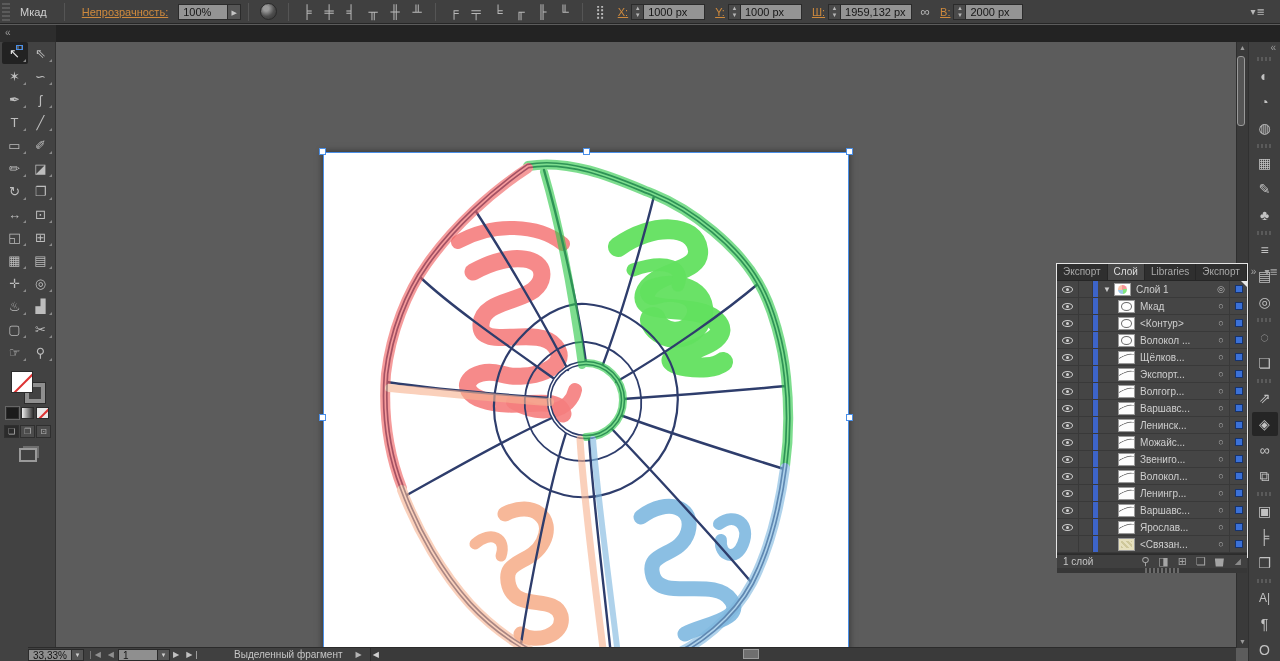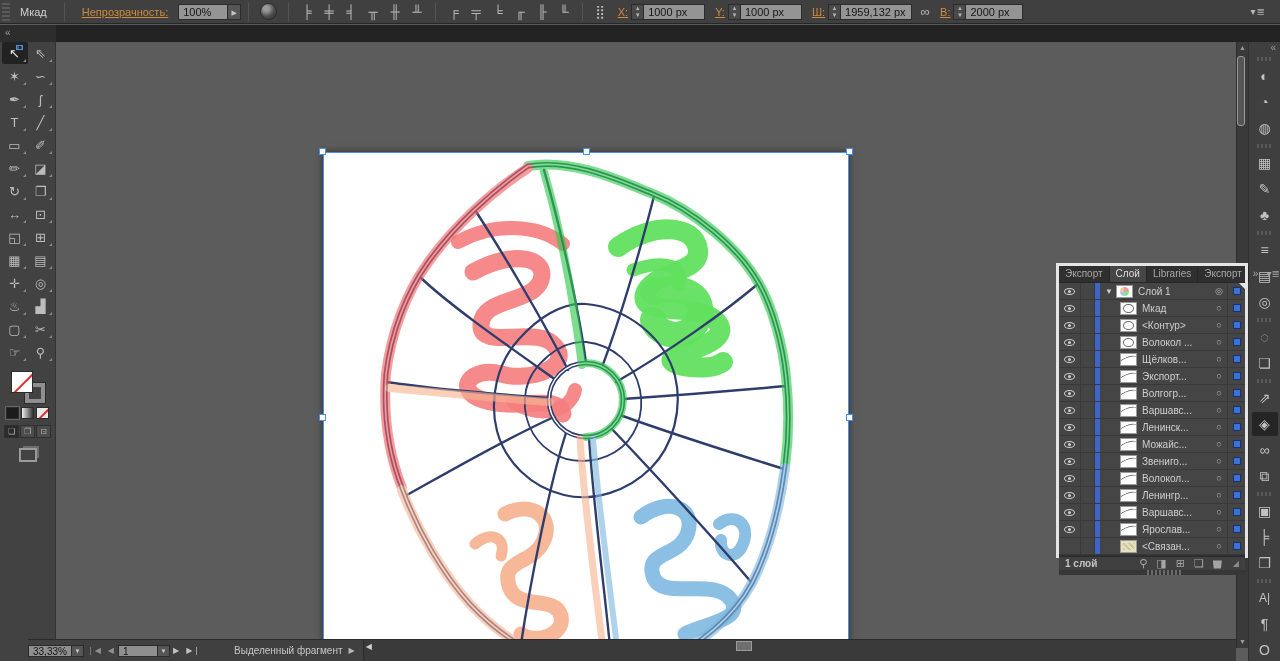--- a/index.html
+++ b/index.html
@@ -95,21 +95,21 @@
   .right-dock .collapse { color:#9a9a9a; font-size:10px; height:12px; line-height:12px; align-self:flex-end; margin-right:4px; }
   .dock-handle { width:16px; height:4px; margin:3px 0 2px;
     background:repeating-linear-gradient(90deg,#5a5a5a 0 2px, transparent 2px 4px); }
   .dock-icon { width:26px; height:24px; display:flex; align-items:center; justify-content:center;
     color:#c2c2c2; font-size:14px; border-radius:2px; margin:1px 0; }
   .dock-icon.active { background:#252525; }
   .dock-icon.small { font-size:12px; }
 
   
   .layers-panel { position:absolute; right:32px; top:263px; width:192px; height:295px;
-    background:#404040; border:3px solid #e5e5e5; z-index:26; display:flex; flex-direction:column;
+    background:#404040; border:1px solid #e5e5e5; z-index:26; display:flex; flex-direction:column;
     font-size:10px; color:#cfcfcf; }
   .lp-tabs { display:flex; align-items:stretch; height:17px; background:#2f2f2f; border-bottom:1px solid #262626; }
   .lp-tab { padding:0 6px; line-height:16px; color:#a8a8a8; border-right:1px solid #262626;
     white-space:nowrap; overflow:hidden; }
   .lp-tab.active { background:#464646; color:#dedede; }
   .lp-tabs .more { margin-left:auto; color:#a8a8a8; padding:0 4px; line-height:16px; }
   .lp-rows { flex:0 0 auto; }
   .lp-row { display:flex; align-items:center; height:17px; background:#454545;
     border-bottom:1px solid #393939; position:relative; }
   .col-eye { width:22px; display:flex; justify-content:center; align-items:center;
@@ -133,39 +133,39 @@
   .lp-name { white-space:nowrap; overflow:hidden; flex:1; }
   .col-target { width:16px; text-align:center; color:#b5b5b5; font-size:9px; }
   .col-box { width:18px; display:flex; justify-content:center; align-items:center;
     border-left:1px solid #393939; align-self:stretch; }
   .blue-sq { width:8px; height:8px; background:#3b71d8; border:1px solid #16336d; }
   .corner-tri { position:absolute; right:0; top:0; width:0; height:0;
     border-left:6px solid transparent; border-top:6px solid #e8e8e8; }
   .lp-fill { flex:1; background:#3c3c3c; border-bottom:1px solid #2f2f2f; }
   .lp-footer { height:18px; display:flex; align-items:center; background:#404040;
     border-top:1px solid #2c2c2c; padding:0 6px; gap:9px; }
-  .lp-footer .count { margin-right:auto; color:#c5c5c5;font-weight:bold; }
+  .lp-footer .count { margin-right:auto; color:#c5c5c5; }
   .lp-ico { color:#a5a5a5; font-size:11px; }
   .trash { width:9px; height:10px; background:#a5a5a5;
     clip-path:polygon(0 20%,100% 20%,90% 100%,10% 100%); position:relative; }
   .grip { color:#8a8a8a; font-size:8px; margin-left:2px; }
   .lp-hscroll { height:9px; background:#373737; display:flex; align-items:center; }
   .lp-hthumb { margin-left:88px; width:34px; height:5px;
     background:repeating-linear-gradient(90deg,#6a6a6a 0 2px, transparent 2px 4px); }
 
   
-  .status-bar { position:absolute; left:28px; right:44px; bottom:0; height:22px; background:#404040;
+  .status-bar { position:absolute; left:28px; right:44px; bottom:0; height:14px; background:#404040;
     border-top:1px solid #2b2b2b; display:flex; align-items:center; font-size:10px; color:#c6c6c6; z-index:22; }
   .sb-box { background:#8f8f8f; color:#141414; border:1px solid #2b2b2b; height:12px;
     line-height:11px; padding:0 4px; min-width:44px; }
   .sb-dd { background:#565656; border:1px solid #2b2b2b; border-left:none; width:12px; height:12px;
     color:#cfcfcf; font-size:6px; text-align:center; line-height:11px; }
   .sb-nav { color:#8f8f8f; font-size:8px; margin:0 3px; letter-spacing:1px; }
   .sb-nav.lit { color:#c2c2c2; }
-  .sb-status { margin:0 6px 0 30px; }
+  .sb-status { margin:0 13px 0 30px; }
   .sb-arr { color:#b5b5b5; font-size:8px; }
   .hscroll { flex:1; align-self:stretch; background:#3a3a3a; border-left:1px solid #2c2c2c;
     position:relative; margin-left:8px; }
   .hscroll .larr { position:absolute; left:2px; top:2px; color:#cfcfcf; font-size:8px; }
   .hscroll .thumb { position:absolute; left:370px; top:1px; width:16px; height:10px; background:#6f6f6f; }
 </style>
 </head>
 <body>
 
 <div class="app">

